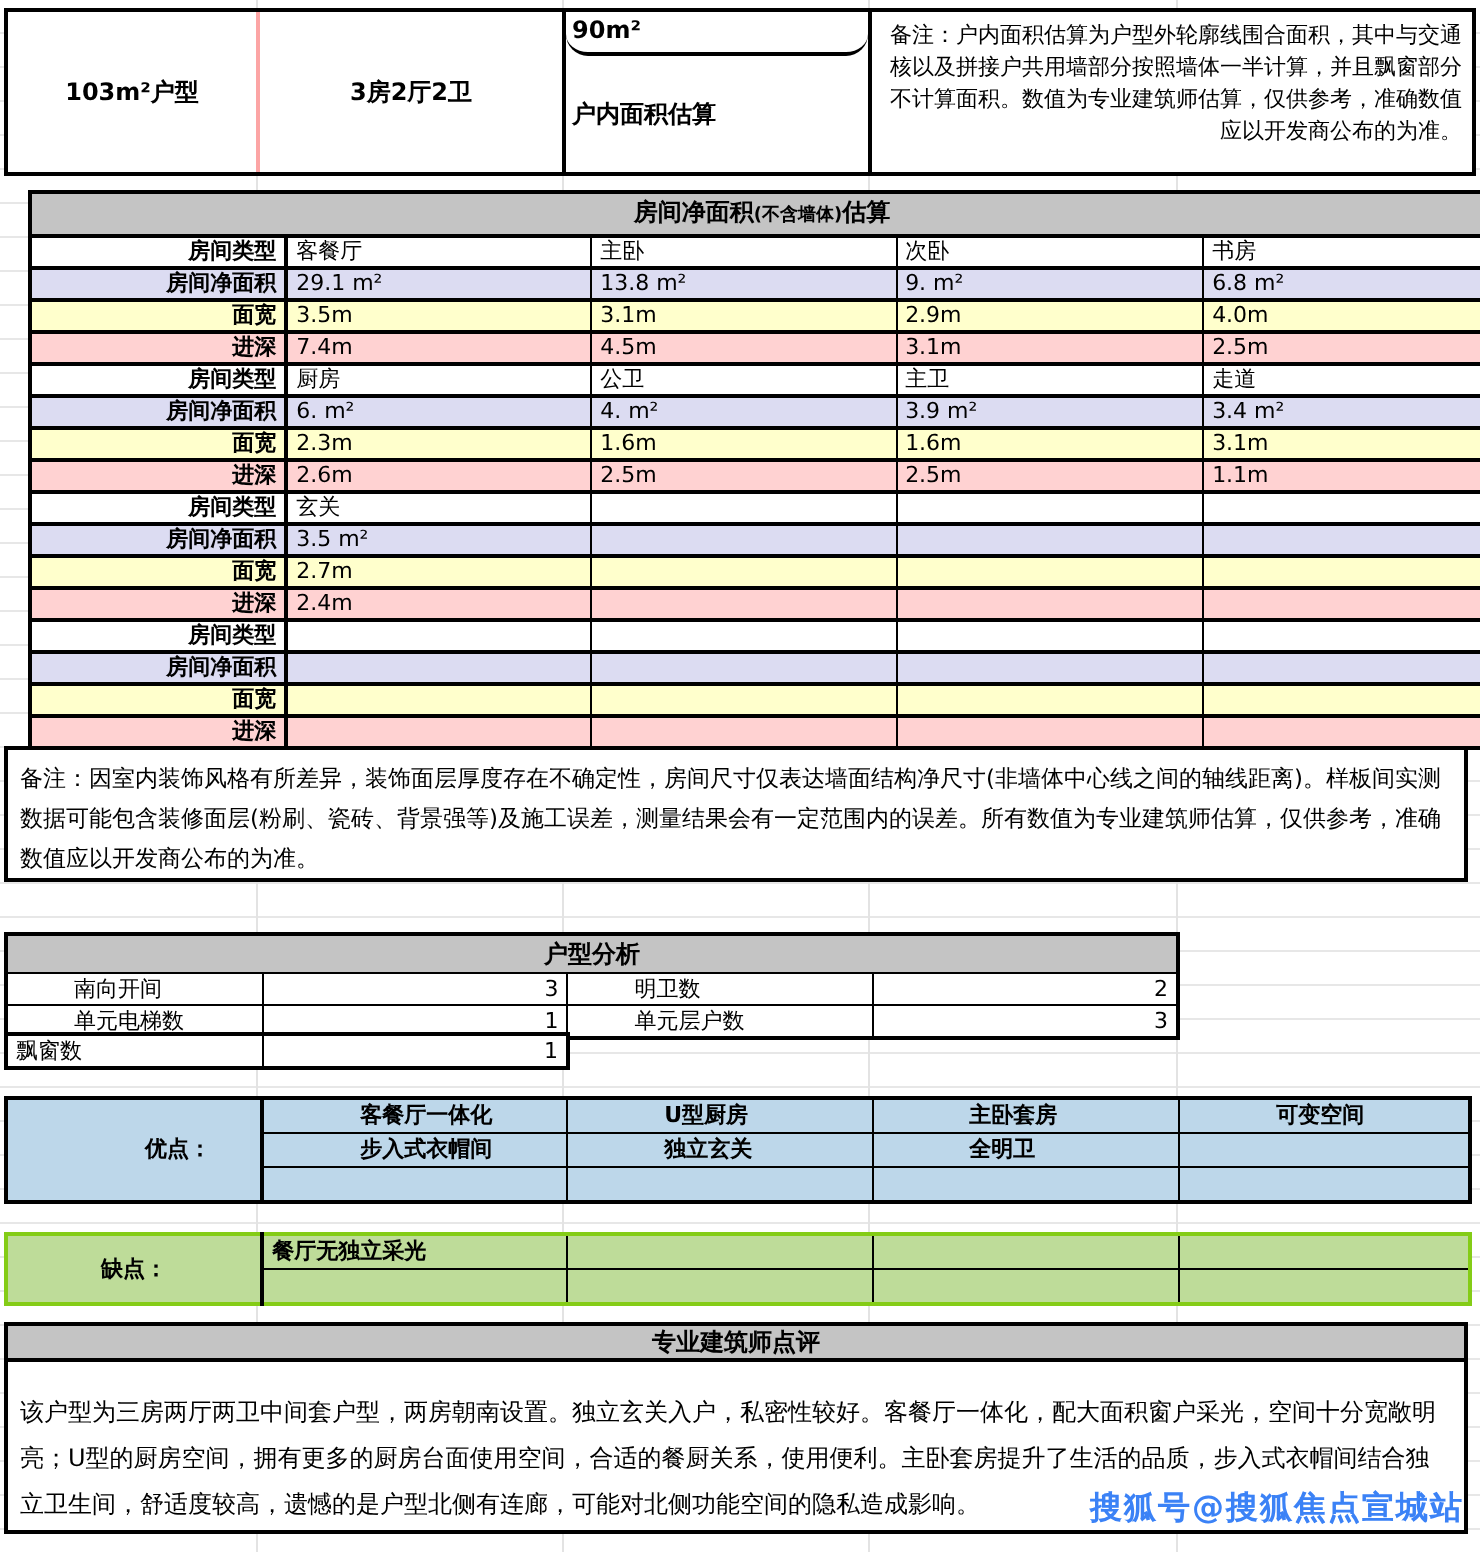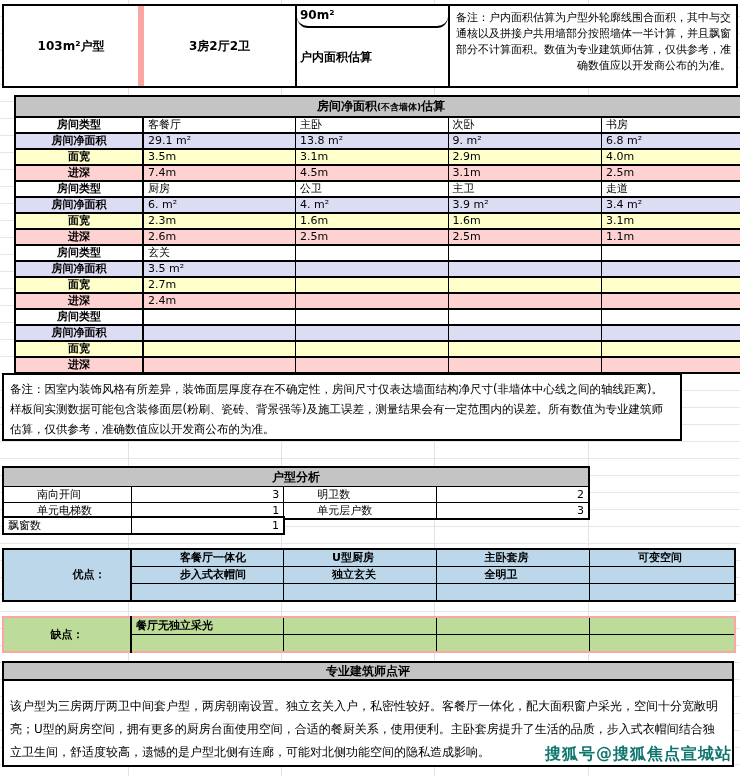--- a/index.html
+++ b/index.html
@@ -17,74 +17,74 @@
       linear-gradient(#e3e3e3,#e3e3e3) 588px 0/1px 100% no-repeat,
       repeating-linear-gradient(to bottom, transparent 0 16px, #e7e7e7 16px 17px);
   }
   .abs { position:absolute; z-index:1; }
 
   
   .top-table { top:4px; left:2px; width:736px; height:84px; border:2px solid #000;
     box-sizing:border-box; display:flex; background:#fff; }
   .top-cell { box-sizing:border-box; display:flex; align-items:center; justify-content:center;
     font-size:12px; font-weight:bold; }
-  .tc1 { width:140px; border-right:6px solid #fca5a5; }
+  .tc1 { width:126px; border-right:2px solid #fca5a5; }
   .tc2 { width:153px; border-right:2px solid #000; }
   .tc3 { width:153px; border-right:2px solid #000; flex-direction:column; align-items:stretch; justify-content:flex-start; }
   .tc3-top { height:22px; box-sizing:border-box; border-bottom:2px solid #000; padding:2px 0 0 3px;
     font-size:12px; font-weight:bold;border-radius:11px; }
   .tc3-bottom { flex:1; display:flex; align-items:center; padding-left:3px; font-size:12px; font-weight:bold; }
   .tc4 { flex:1; font-weight:normal; font-size:11px; line-height:16px; padding:4px 5px 0 5px;
     align-items:flex-start; justify-content:flex-start; text-align:right; }
 
   
   table { border-collapse:collapse; table-layout:fixed; background:#fff; }
   td, th { border:1px solid #000; padding:0 4px; font-size:11px; height:14px; line-height:14px;
     overflow:hidden; white-space:nowrap; text-align:left; box-sizing:content-box; }
   th { background:var(--header-gray,#c4c4c4); font-weight:bold; text-align:center;
     font-size:12px; height:18px; line-height:18px; }
-  .lbl { font-weight:bold; text-align:center; border-right-width:2px; }
+  .lbl { font-weight:bold; text-align:right; border-right-width:2px; }
 
   
   .room-table { top:95px; left:2px; width:734px; border:2px solid #000;margin-left:12px; }
   .room-table td { border-top-width:2px; border-bottom-width:2px; }
   .room-table .r-type td { background:#ffffff; }
   .room-table .r-area td { background:var(--area-row,#dcdcf2); }
   .room-table .r-width td { background:var(--width-row,#ffffcc); }
   .room-table .r-depth td { background:var(--depth-row,#ffd2d2); }
   .title-small { font-size:9px; }
 
   
-  .mid-note { top:373px; left:2px; width:680px; height:68px; border:2px solid #000;
+  .mid-note { top:373px; left:2px; width:732px; height:68px; border:2px solid #000;
     box-sizing:border-box; background:#fff; padding:4px 6px; font-size:11.5px; line-height:20px; }
 
   
   .analysis-table { top:466px; left:2px; width:588px; border:2px solid #000; }
   .analysis-table td { height:15px; line-height:15px;padding-left:33px; }
   .analysis-table td.num { text-align:right; }
   .analysis-extra { top:516px; left:2px; width:283px; border:2px solid #000; }
   .analysis-extra td { height:15px; line-height:15px; }
   .analysis-extra td.num { text-align:right; }
 
   
   .pros-table { top:548px; left:2px; width:734px; border:2px solid #000; }
   .pros-table td { background:var(--pros-bg,#bdd7ea); height:16px; line-height:16px; font-weight:bold;padding-left:48px; }
   .pros-table td.big-lbl { text-align:center; }
-  .cons-table { top:616px; left:2px; width:734px; border:2px solid #fca5a5; }
+  .cons-table { top:616px; left:2px; width:734px; border:2px solid #84cc16; }
   .cons-table td { background:var(--cons-bg,#bedc99); height:16px; line-height:16px; font-weight:bold; }
   .cons-table td.big-lbl { text-align:center; }
 
   
   .review-header { top:661px; left:2px; width:732px; height:20px; border:2px solid #000;
     box-sizing:border-box; background:var(--header-gray,#c4c4c4); font-size:12px; font-weight:bold;
     display:flex; align-items:center; justify-content:center; }
   .review-body { top:679px; left:2px; width:732px; height:88px; border:2px solid #000;
     box-sizing:border-box; background:#fff; padding:14px 6px 0 6px; font-size:12px; line-height:23px; }
 
-  .watermark { top:744px; right:8px; color:#0f766e; font-weight:bold; font-size:16px;
+  .watermark { top:744px; right:8px; color:#3b82f6; font-weight:bold; font-size:16px;
     letter-spacing:1px; z-index:2;text-align:right; }
 </style>
 </head>
 <body>
 
 <div class="canvas">
   <div class="gridbg"></div>
 
   <div class="abs top-table">
     <div class="top-cell tc1">103m²户型</div>

